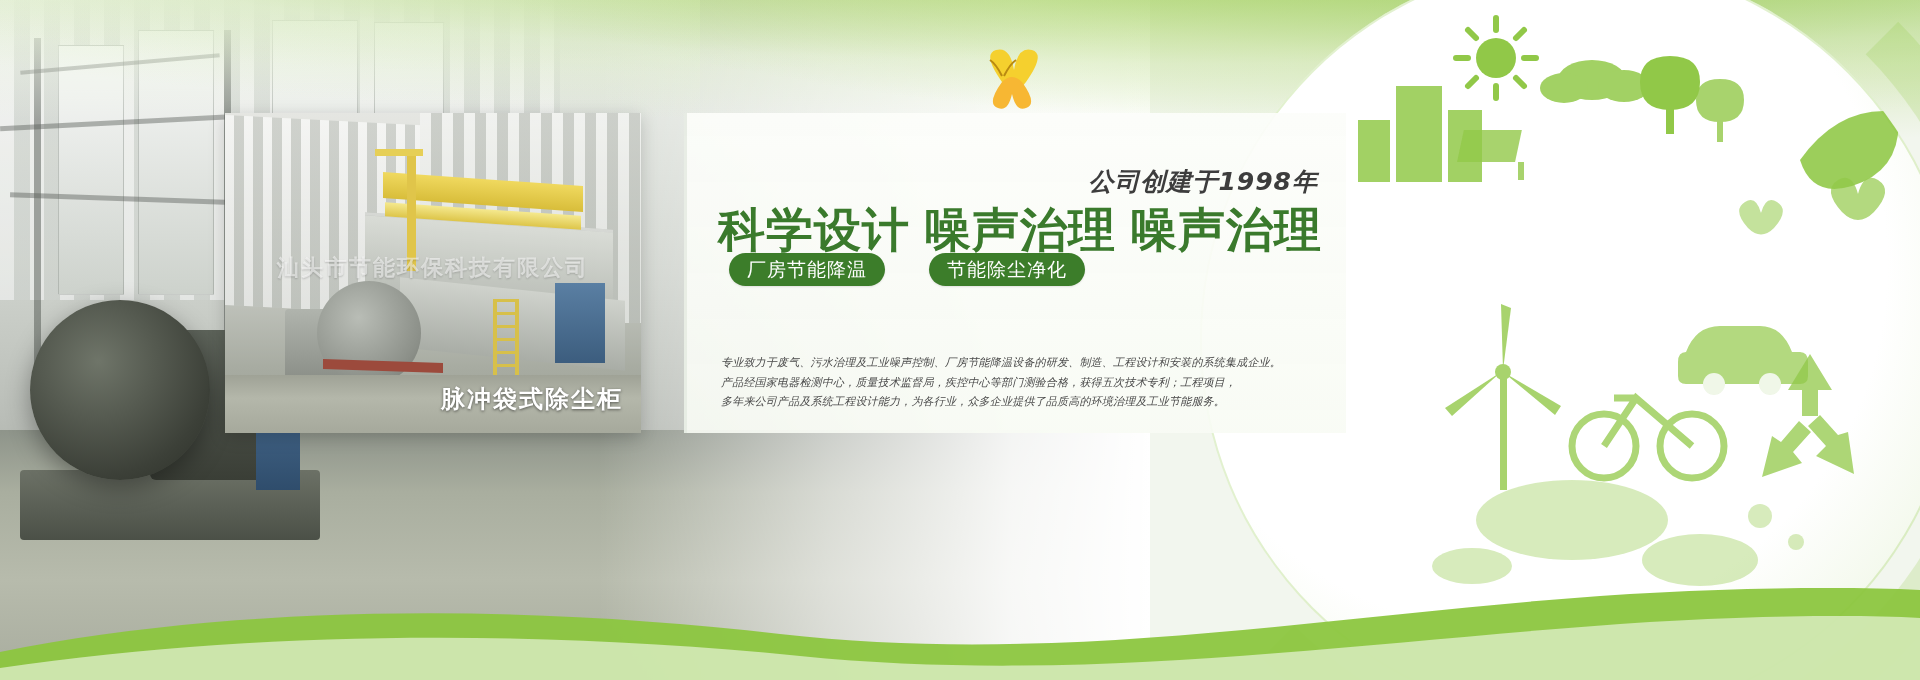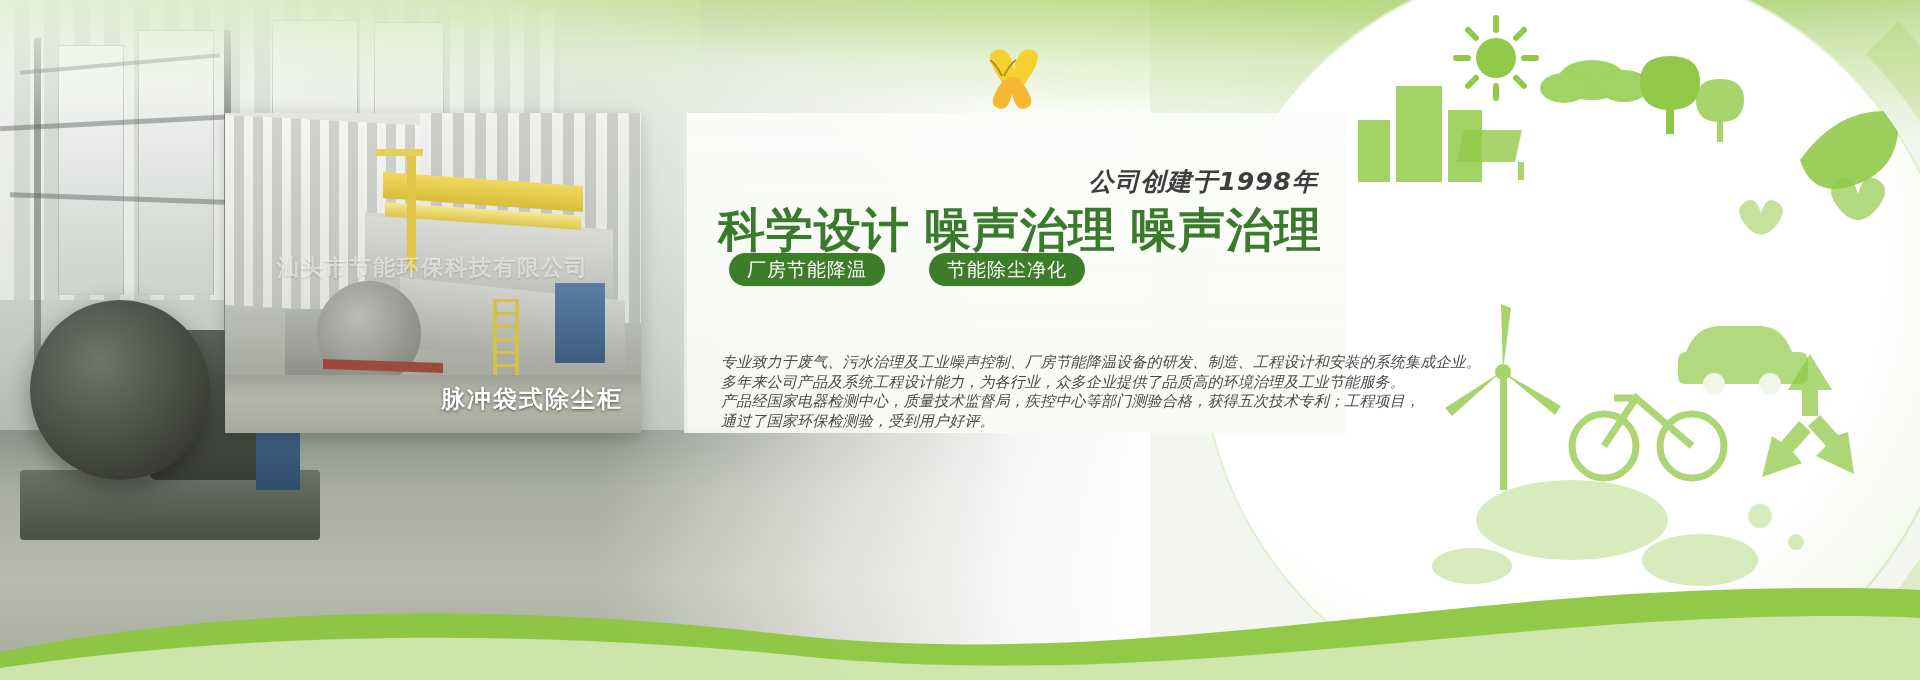--- a/index.html
+++ b/index.html
@@ -245,21 +245,21 @@
     height:33px; padding:0 18px;
     border-radius:17px;
     background:#3c7d2a;
     color:#ffffff; font-size:19px; font-weight:400;
     letter-spacing:1px; white-space:nowrap;
     box-shadow:0 1px 2px rgba(0,0,0,.10);
   }
 
   .para {
     position:absolute; left:34px; top:240px; width:620px;
-    font-size:15px; line-height:19.5px;
+    font-size:11px; line-height:19.5px;
     color:#4a4a4a; font-style:italic;
     letter-spacing:.2px;
   }
   .para div { white-space:nowrap; }
 </style>
 </head>
 <body>
 
 <div class="banner">
 
@@ -430,21 +430,20 @@
               <span class="pill">厂房节能降温</span>
             </div>
           <div class="pill-cell">
               <span class="pill">节能除尘净化</span>
             </div>
         </div>
       </div>
 
       <div class="para">
         <div>专业致力于废气、污水治理及工业噪声控制、厂房节能降温设备的研发、制造、工程设计和安装的系统集成企业。</div>
+        <div>产品经国家电器检测中心，质量技术监督局，疾控中心等部门测验合格，获得五次技术专利；工程项目，</div>
         <div>多年来公司产品及系统工程设计能力，为各行业，众多企业提供了品质高的环境治理及工业节能服务。</div>
-        <div>产品经国家电器检测中心，质量技术监督局，疾控中心等部门测验合格，获得五次技术专利；工程项目，</div>
-        <div>通过了国家环保检测验，受到用户好评。</div>
       </div>
 
     </div>
   </div>
 
 </div>
 
 </body></html>

